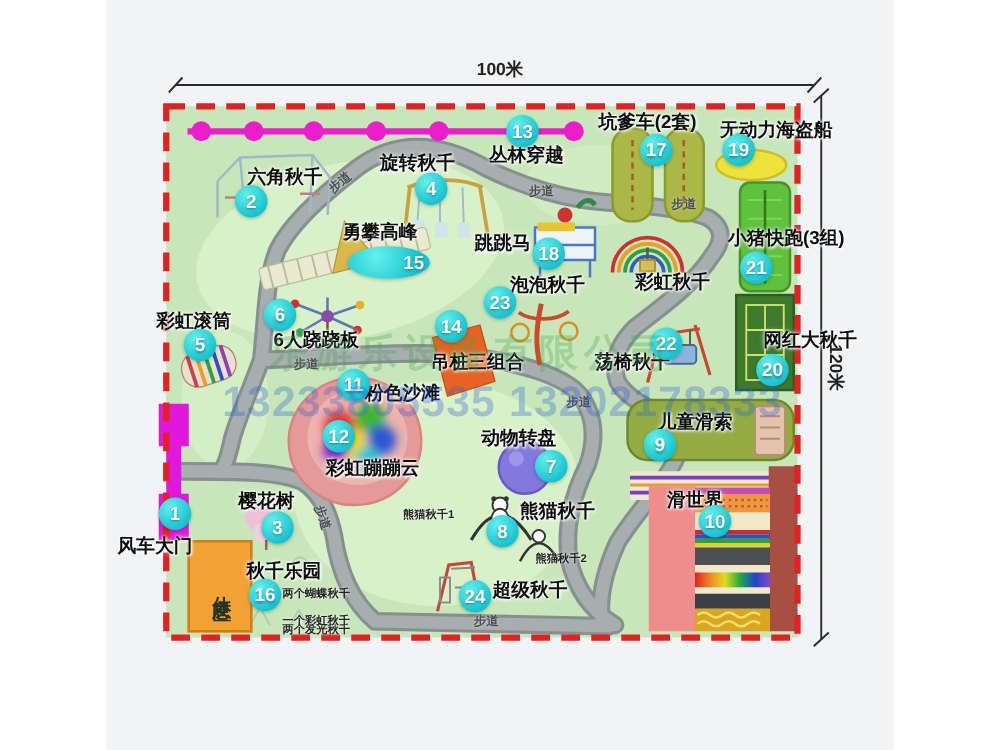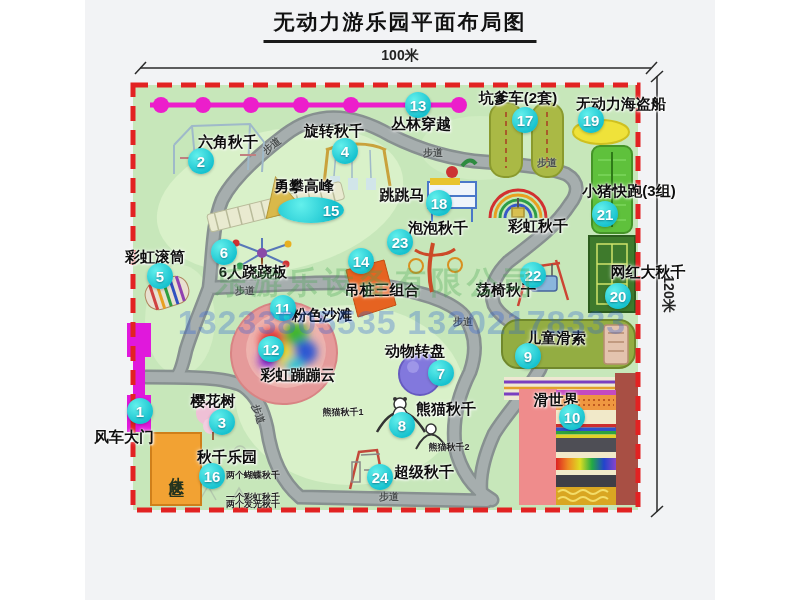--- a/index.html
+++ b/index.html
@@ -243,21 +243,20 @@
     <g stroke="#2a2a2a" stroke-width="1.5">
       <line x1="140" y1="68" x2="651" y2="68"></line>
       <line x1="135" y1="74" x2="146" y2="62"></line>
         <line x1="646" y1="74" x2="657" y2="62"></line>
       <line x1="657" y1="76" x2="657" y2="512"></line>
       <line x1="651" y1="82" x2="663" y2="71"></line>
         <line x1="651" y1="517" x2="663" y2="506"></line>
     </g>
   </svg>
 
-  <div class="page-title">无动力游乐园平面布局图</div>
   <div id="dim-top" class="dim-label">100米</div>
   <div id="dim-right" class="dim-label">120米</div>
 
   <div class="rest-area">
     <span>休息区</span>
   </div>
 
   <div id="overlay">
       <div class="attr-label" style="left: 124px; top: 390px; margin-top: 47px;">风车大门</div>
       <div class="marker" style="left: 140px; top: 411px;">1</div>

